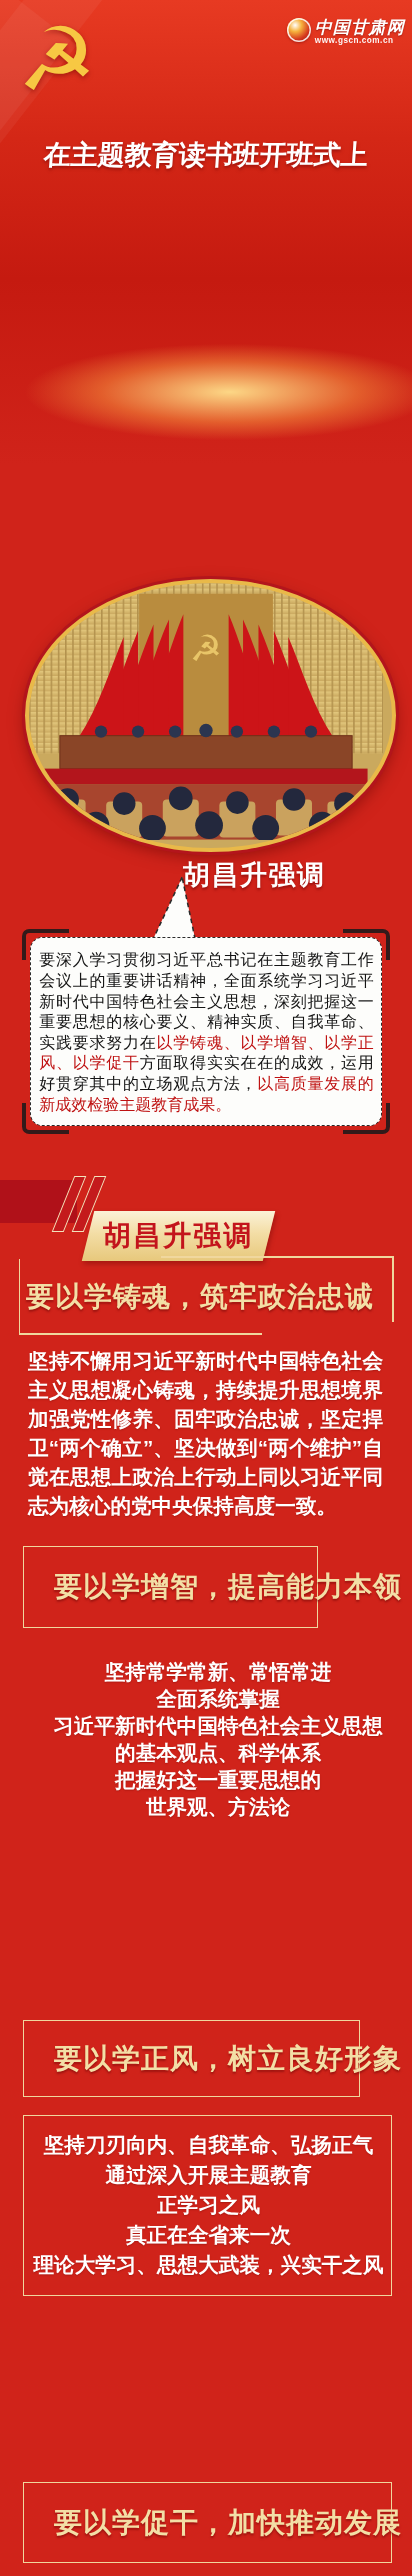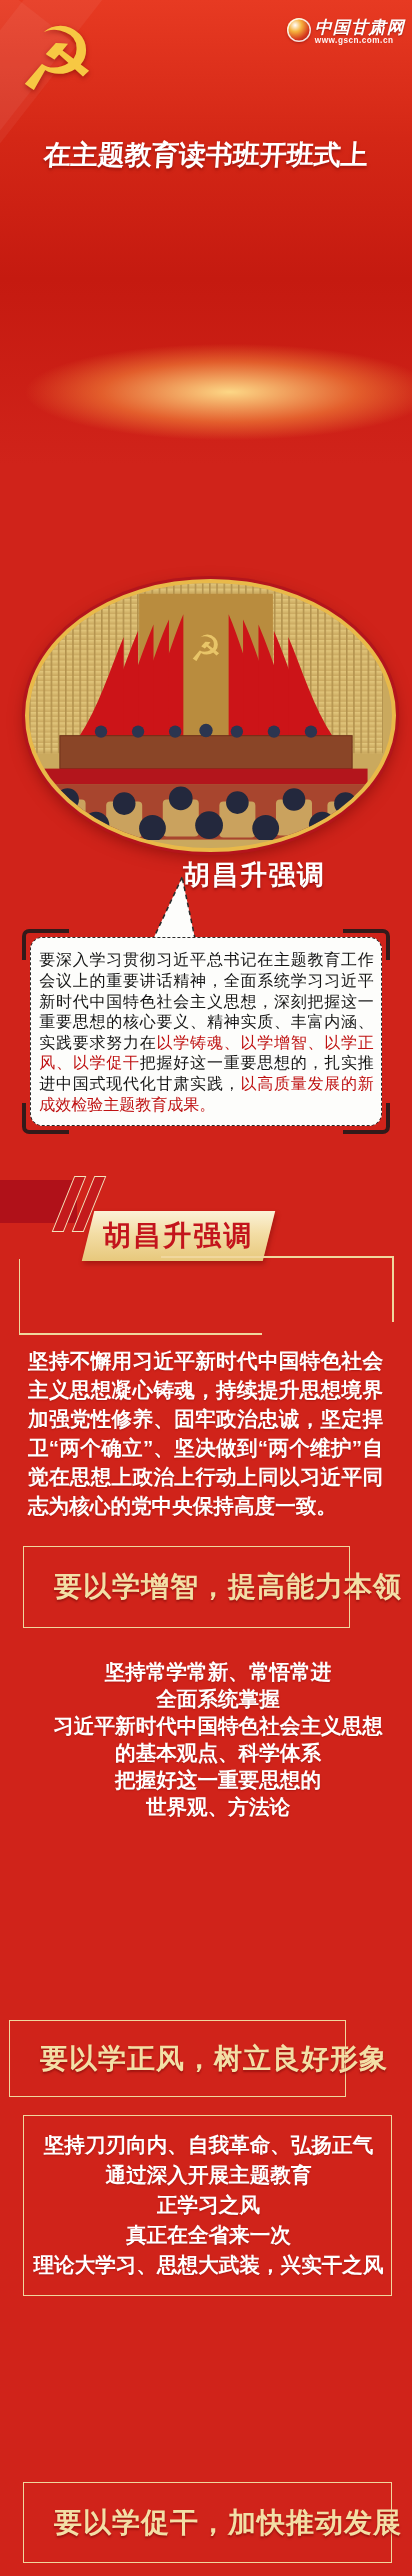--- a/index.html
+++ b/index.html
@@ -155,47 +155,48 @@
 
   <div class="qlabel">胡昌升强调</div>
   <svg class="tail" width="77" height="72" viewBox="0 0 150 140">
     <polygon points="86,8 28,132 112,132" fill="#fdfdfb" stroke="#2b2b2b" stroke-width="3" stroke-dasharray="9 7"></polygon>
   </svg>
   <div class="bubble">
     <div class="crn ctl"></div>
     <div class="crn ctr"></div>
     <div class="crn cbl"></div>
     <div class="crn cbr"></div>
-    <span id="quote-text"><span>要深入学习贯彻习近平总书记在主题教育工作会议上的重要讲话精神，全面系统学习习近平新时代中国特色社会主义思想，深刻把握这一重要思想的核心要义、精神实质、丰富内涵、实践要求努力在</span><span class="rd">以学铸魂、以学增智、以学正风、以学促干</span><span>把握好这一重要思想的，扎实推进中国式现代化甘肃实践，</span><span class="rd">以高质量发展的新成效检验主题教育成果。</span></span>
+    <span id="quote-text"><span>要深入学习贯彻习近平总书记在主题教育工作会议上的重要讲话精神，全面系统学习习近平新时代中国特色社会主义思想，深刻把握这一重要思想的核心要义、精神实质、自我革命、实践要求努力在</span><span class="rd">以学铸魂、以学增智、以学正风、以学促干</span><span>方面取得实实在在的成效，运用好贯穿其中的立场观点方法，</span><span class="rd">以高质量发展的新成效检验主题教育成果。</span></span>
   </div>
 
   <div class="bnr-bar"></div>
   <div class="slash s1s"></div>
   <div class="slash s2s"></div>
   <div class="bnr-gold">
     <span>胡昌升强调</span>
   </div>
 
   <div class="gl" style="left:161px;top:1256px;width:233px;height:1.5px;"></div>
   <div class="gl" style="left:392px;top:1256px;width:1.5px;height:66px;"></div>
   <div class="gl" style="left:18.5px;top:1259px;width:1.5px;height:75px;"></div>
   <div class="gl" style="left:18.5px;top:1333px;width:243px;height:1.5px;"></div>
+  <div class="stitle" style="left:26px;top:1278px;">要以学铸魂，筑牢政治忠诚</div>
   <div class="bodyj" style="left:28px;top:1346px;width:355px;font-size:20.6px;line-height:29px;">坚持不懈用习近平新时代中国特色社会主义思想凝心铸魂，持续提升思想境界加强党性修养、固牢政治忠诚，坚定捍卫“两个确立”、坚决做到“两个维护”自觉在思想上政治上行动上同以习近平同志为核心的党中央保持高度一致。</div>
 
-  <div class="tbox" style="left:23px;top:1546px;width:327px;height:82px;">
+  <div class="tbox" style="left:23px;top:1546px;width:295px;height:82px;">
     <div class="stx">要以学增智，提高能力本领</div>
   </div>
   <div class="bodyc" style="top:1658px;font-size:20.6px;line-height:27px;margin-left:12px;">坚持常学常新、常悟常进
 全面系统掌握
 习近平新时代中国特色社会主义思想
 的基本观点、科学体系
 把握好这一重要思想的
 世界观、方法论</div>
 
-  <div class="tbox" style="left:9px;top:2020px;width:337px;height:77px;">
+  <div class="tbox" style="left:23px;top:2020px;width:337px;height:77px;">
     <div class="stx">要以学正风，树立良好形象</div>
   </div>
   <div class="fbox" style="left:23px;top:2115px;width:369px;padding:14.4px 0;">
     <div style="width:369px;font-size:20.6px;line-height:30px;font-weight:bold;color:#fff;text-align:center;white-space:pre-line;text-shadow:0 1px 1.5px rgba(120,10,5,.4);">坚持刀刃向内、自我革命、弘扬正气
 通过深入开展主题教育
 正学习之风
 真正在全省来一次
 理论大学习、思想大武装，兴实干之风</div>
   </div>
 

